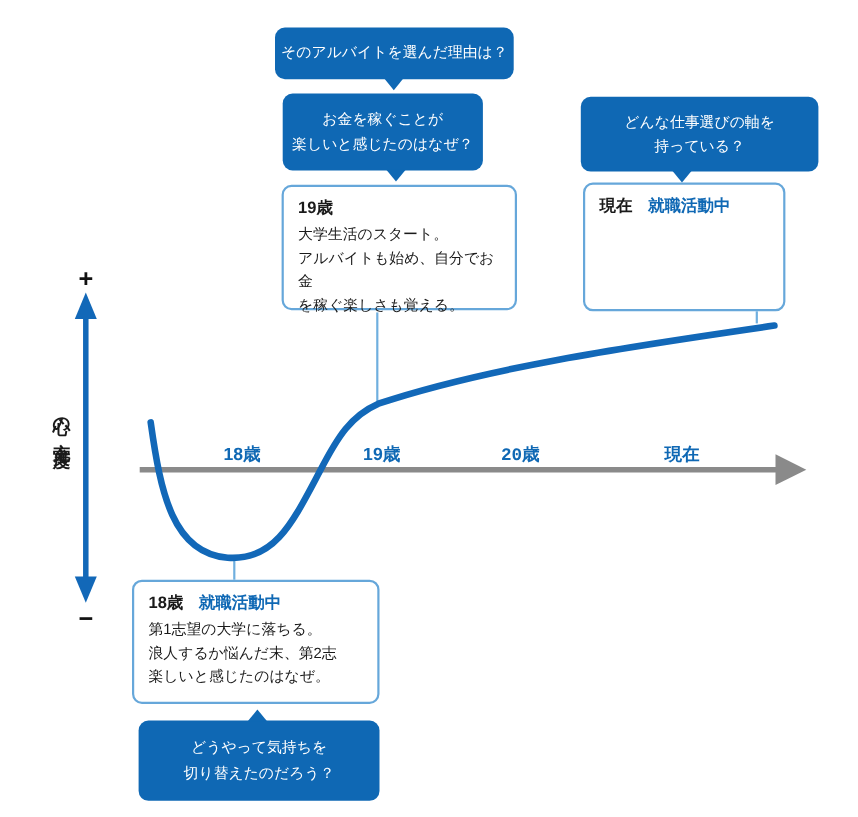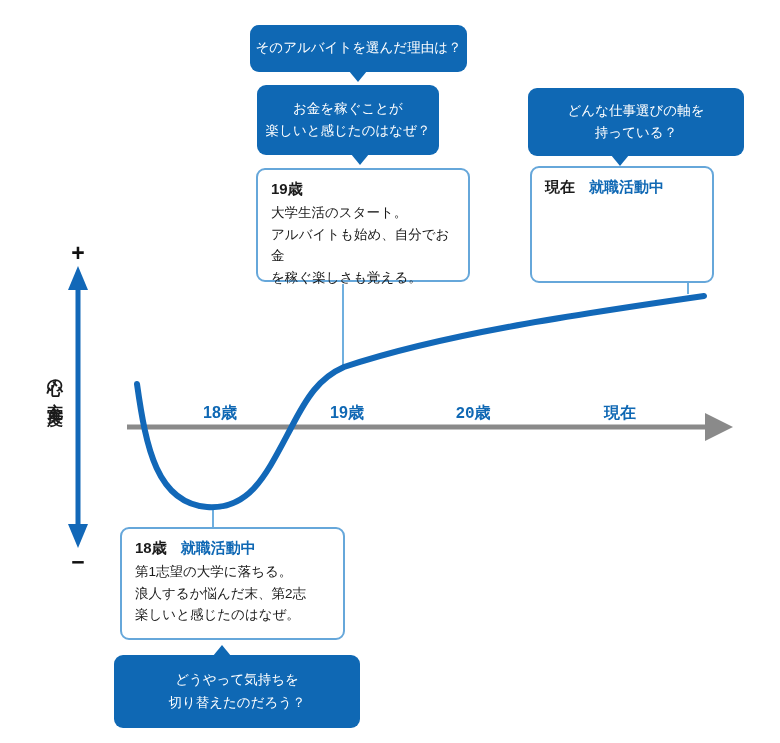--- a/index.html
+++ b/index.html
@@ -87,21 +87,21 @@
 楽しいと感じたのはなぜ？</span>
     <span class="tail tail-down" style="left:94px;"></span>
   </div>
 
   <div class="bubble" style="left:528px;top:88px;width:216px;height:68px;">
     <span>どんな仕事選びの軸を
 持っている？</span>
     <span class="tail tail-down" style="left:83px;"></span>
   </div>
 
-  <div class="bubble" style="left:114px;top:655px;width:246px;height:73px;">
+  <div class="bubble" style="left:126px;top:655px;width:219px;height:73px;">
     <span>どうやって気持ちを
 切り替えたのだろう？</span>
     <span class="tail tail-up" style="left:99px;"></span>
   </div>
 
   <div class="event-box" style="left:256px;top:168px;width:214px;height:114px;">
     <div class="event-title">
       <span>19歳</span>
       <span class="event-tag"></span>
     </div>

